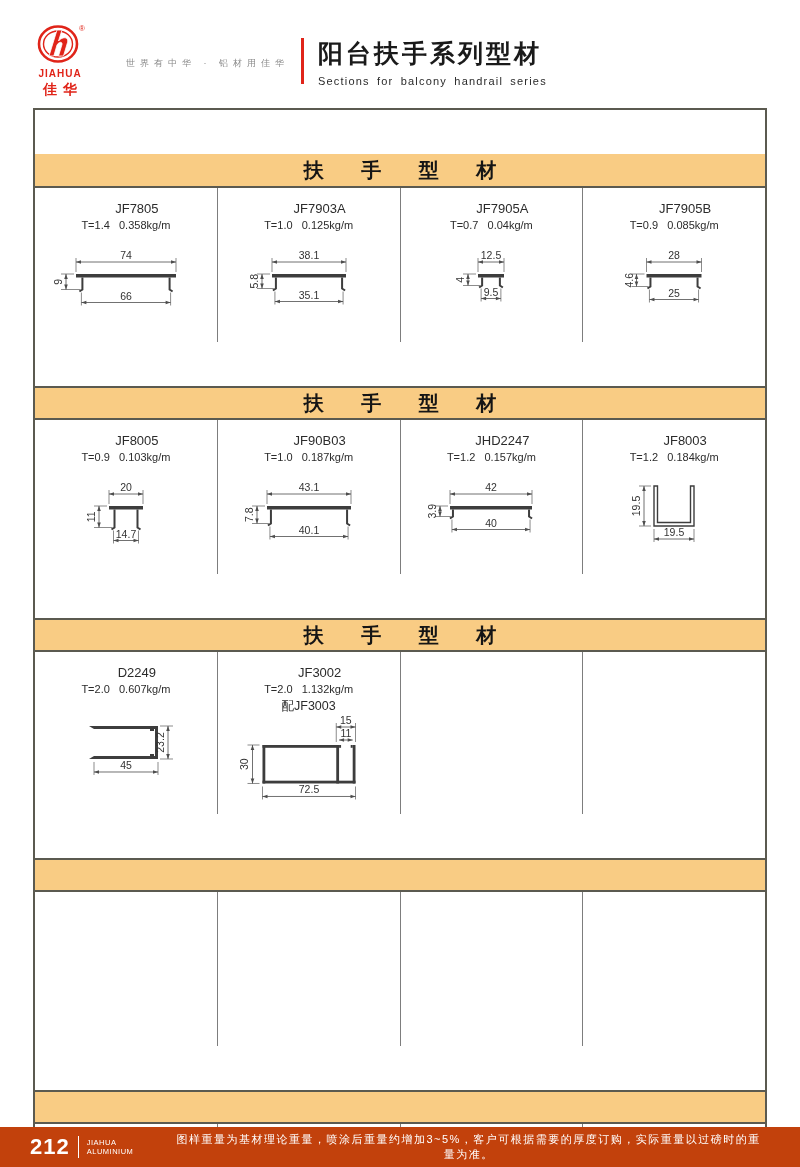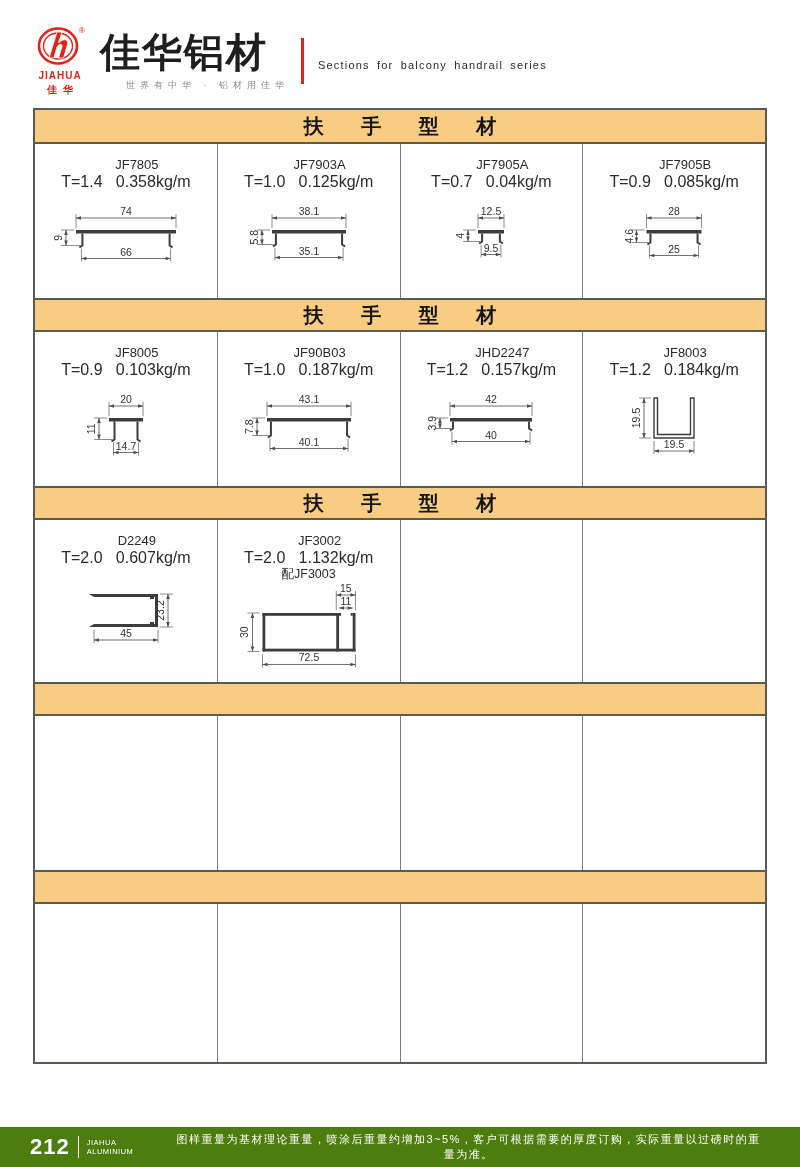--- a/index.html
+++ b/index.html
@@ -4,58 +4,58 @@
 <style>
   * { margin:0; padding:0; box-sizing:border-box; }
   html,body { width:800px; height:1167px; background:#ffffff; overflow:hidden;
     font-family:"Liberation Sans","DejaVu Sans",sans-serif; }
 
   
   .page-header { height:108px; display:flex; align-items:center; padding:14px 0 0 30px; }
   .logo-col { width:60px; text-align:center; }
   .logo-col svg { display:block; margin:0 auto; }
   .logo-en { color:#e02419; font-weight:bold; font-size:10px; letter-spacing:1px; margin-top:1px; }
-  .logo-cn { color:#e02419; font-size:10px; font-weight:bold; letter-spacing:6px; margin-top:2px; padding-left:6px;}
+  .logo-cn { color:#e02419; font-size:14px; font-weight:bold; letter-spacing:6px; margin-top:2px; padding-left:6px;}
   .brand-col { margin-left:10px; }
   .brand-cn { font-size:40px; font-weight:900; color:#1e1e1e; letter-spacing:2px; line-height:1.1; }
   .brand-slogan { font-size:9px; color:#8a8a8a; letter-spacing:5px; margin-top:5px; padding-left:2px;margin-left:24px; }
   .header-divider { width:3px; height:46px; background:#e02419; margin:0 14px 0 12px; }
   .title-col { padding-top:2px; }
   .title-cn { font-size:25px; font-weight:bold; color:#1a1a1a; letter-spacing:3px; }
   .title-en { font-size:11px; color:#2a2a2a; letter-spacing:1.2px; margin-top:5px; word-spacing:3px; }
 
   
   .profile-table { width:734px; margin-left:33px; border:2px solid #5b5a50; }
   .sec-header { height:34px; background:#f9cc84; display:flex; align-items:center; justify-content:center;
-      border-top:2px solid #5b5a50; border-bottom:2px solid #5b5a50; }
+      border-top:2px solid #5b5a50; border-bottom:2px solid #5b5a50;margin-top:44px; }
   .sec-header:first-child { border-top:none; }
   .sec-header span { font-size:20px; font-weight:bold; color:#151515; letter-spacing:16px; padding-left:16px; }
   .sec-row { display:flex; }
   .sec-row .cell { flex:1 1 0; border-right:1px solid #7d7d7d; text-align:center; padding-top:12px; overflow:visible; }
   .sec-row .cell:last-child { border-right:none; }
   .r-std { height:154px; }
   .r-tall { height:162px; }
   .r-empty1 { height:154px; }
   .r-empty2 { height:158px; }
   .code { font-size:13px; color:#2b2b2b; line-height:17px;margin-left:22px; }
-  .spec { font-size:16px; color:#2b2b2b; line-height:17px; white-space:pre; }
+  .spec { font-size:11px; color:#2b2b2b; line-height:17px; white-space:pre; }
   .pair-note { font-size:12.5px; color:#2b2b2b; line-height:17px; }
   .drawing { display:block; margin:0 auto; overflow:visible; }
 
   
   .dl { stroke:#4d4d4d; stroke-width:0.8; }
   .el { stroke:#5a5a5a; stroke-width:0.7; }
   .ah { fill:#4d4d4d; }
   .dt { font-size:10.5px; fill:#333; }
   .sh { fill:#3d3d3d; }
   .shk { fill:none; stroke:#3d3d3d; stroke-width:2; }
   .shl { fill:none; stroke:#3d3d3d; stroke-width:1.4; }
 
   
-  .footer-bar { position:absolute; left:0; top:1127px; width:800px; height:40px; background:#4d7c0f;
+  .footer-bar { position:absolute; left:0; top:1127px; width:800px; height:40px; background:#c2410c;
       display:flex; align-items:center; color:#ffffff; padding-left:30px; }
   .page-num { font-size:22px; font-weight:bold; letter-spacing:1px; }
   .footer-vline { width:1px; height:22px; background:#ffffff; margin:0 8px; }
   .footer-brand { font-size:7.5px; line-height:9px; letter-spacing:0.5px; }
   .footer-note { flex:1; text-align:center; font-size:11px; letter-spacing:1.5px; padding:0 36px 0 40px; }
 </style>
 </head>
 <body>
 
 <div class="page-header">
@@ -63,25 +63,25 @@
     <svg width="50" height="44" viewBox="0 0 50 44">
       <ellipse cx="23" cy="21" rx="19" ry="17.5" fill="none" stroke="#e02419" stroke-width="2.6"></ellipse>
       <ellipse cx="23" cy="21" rx="14.5" ry="13" fill="none" stroke="#e02419" stroke-width="1.4"></ellipse>
       <path d="M14 33 L22 7 L27 7 L23.5 18 C28 13 34 14 32.5 19.5 L28.5 33 L23.5 33 L27 21.5 C27.5 18.5 24 18.5 22 22 L18.8 33 Z" fill="#e02419" stroke="#ffffff" stroke-width="0.8"></path>
       <text x="44" y="8" font-size="8" fill="#e02419">®</text>
     </svg>
     <div class="logo-en">JIAHUA</div>
     <div class="logo-cn">佳华</div>
   </div>
   <div class="brand-col">
-    <div class="brand-cn">佳华铝材</div>
     <div class="brand-slogan">世界有中华 · 铝材用佳华</div>
   </div>
   <div class="header-divider"></div>
   <div class="title-col">
+    <div class="title-cn">阳台扶手系列型材</div>
     <div class="title-en">Sections for balcony handrail series</div>
   </div>
 </div>
 
 <div class="profile-table">
 
   <div class="sec-header">
     <span>扶 手 型 材</span>
   </div>
   <div class="sec-row r-std">

